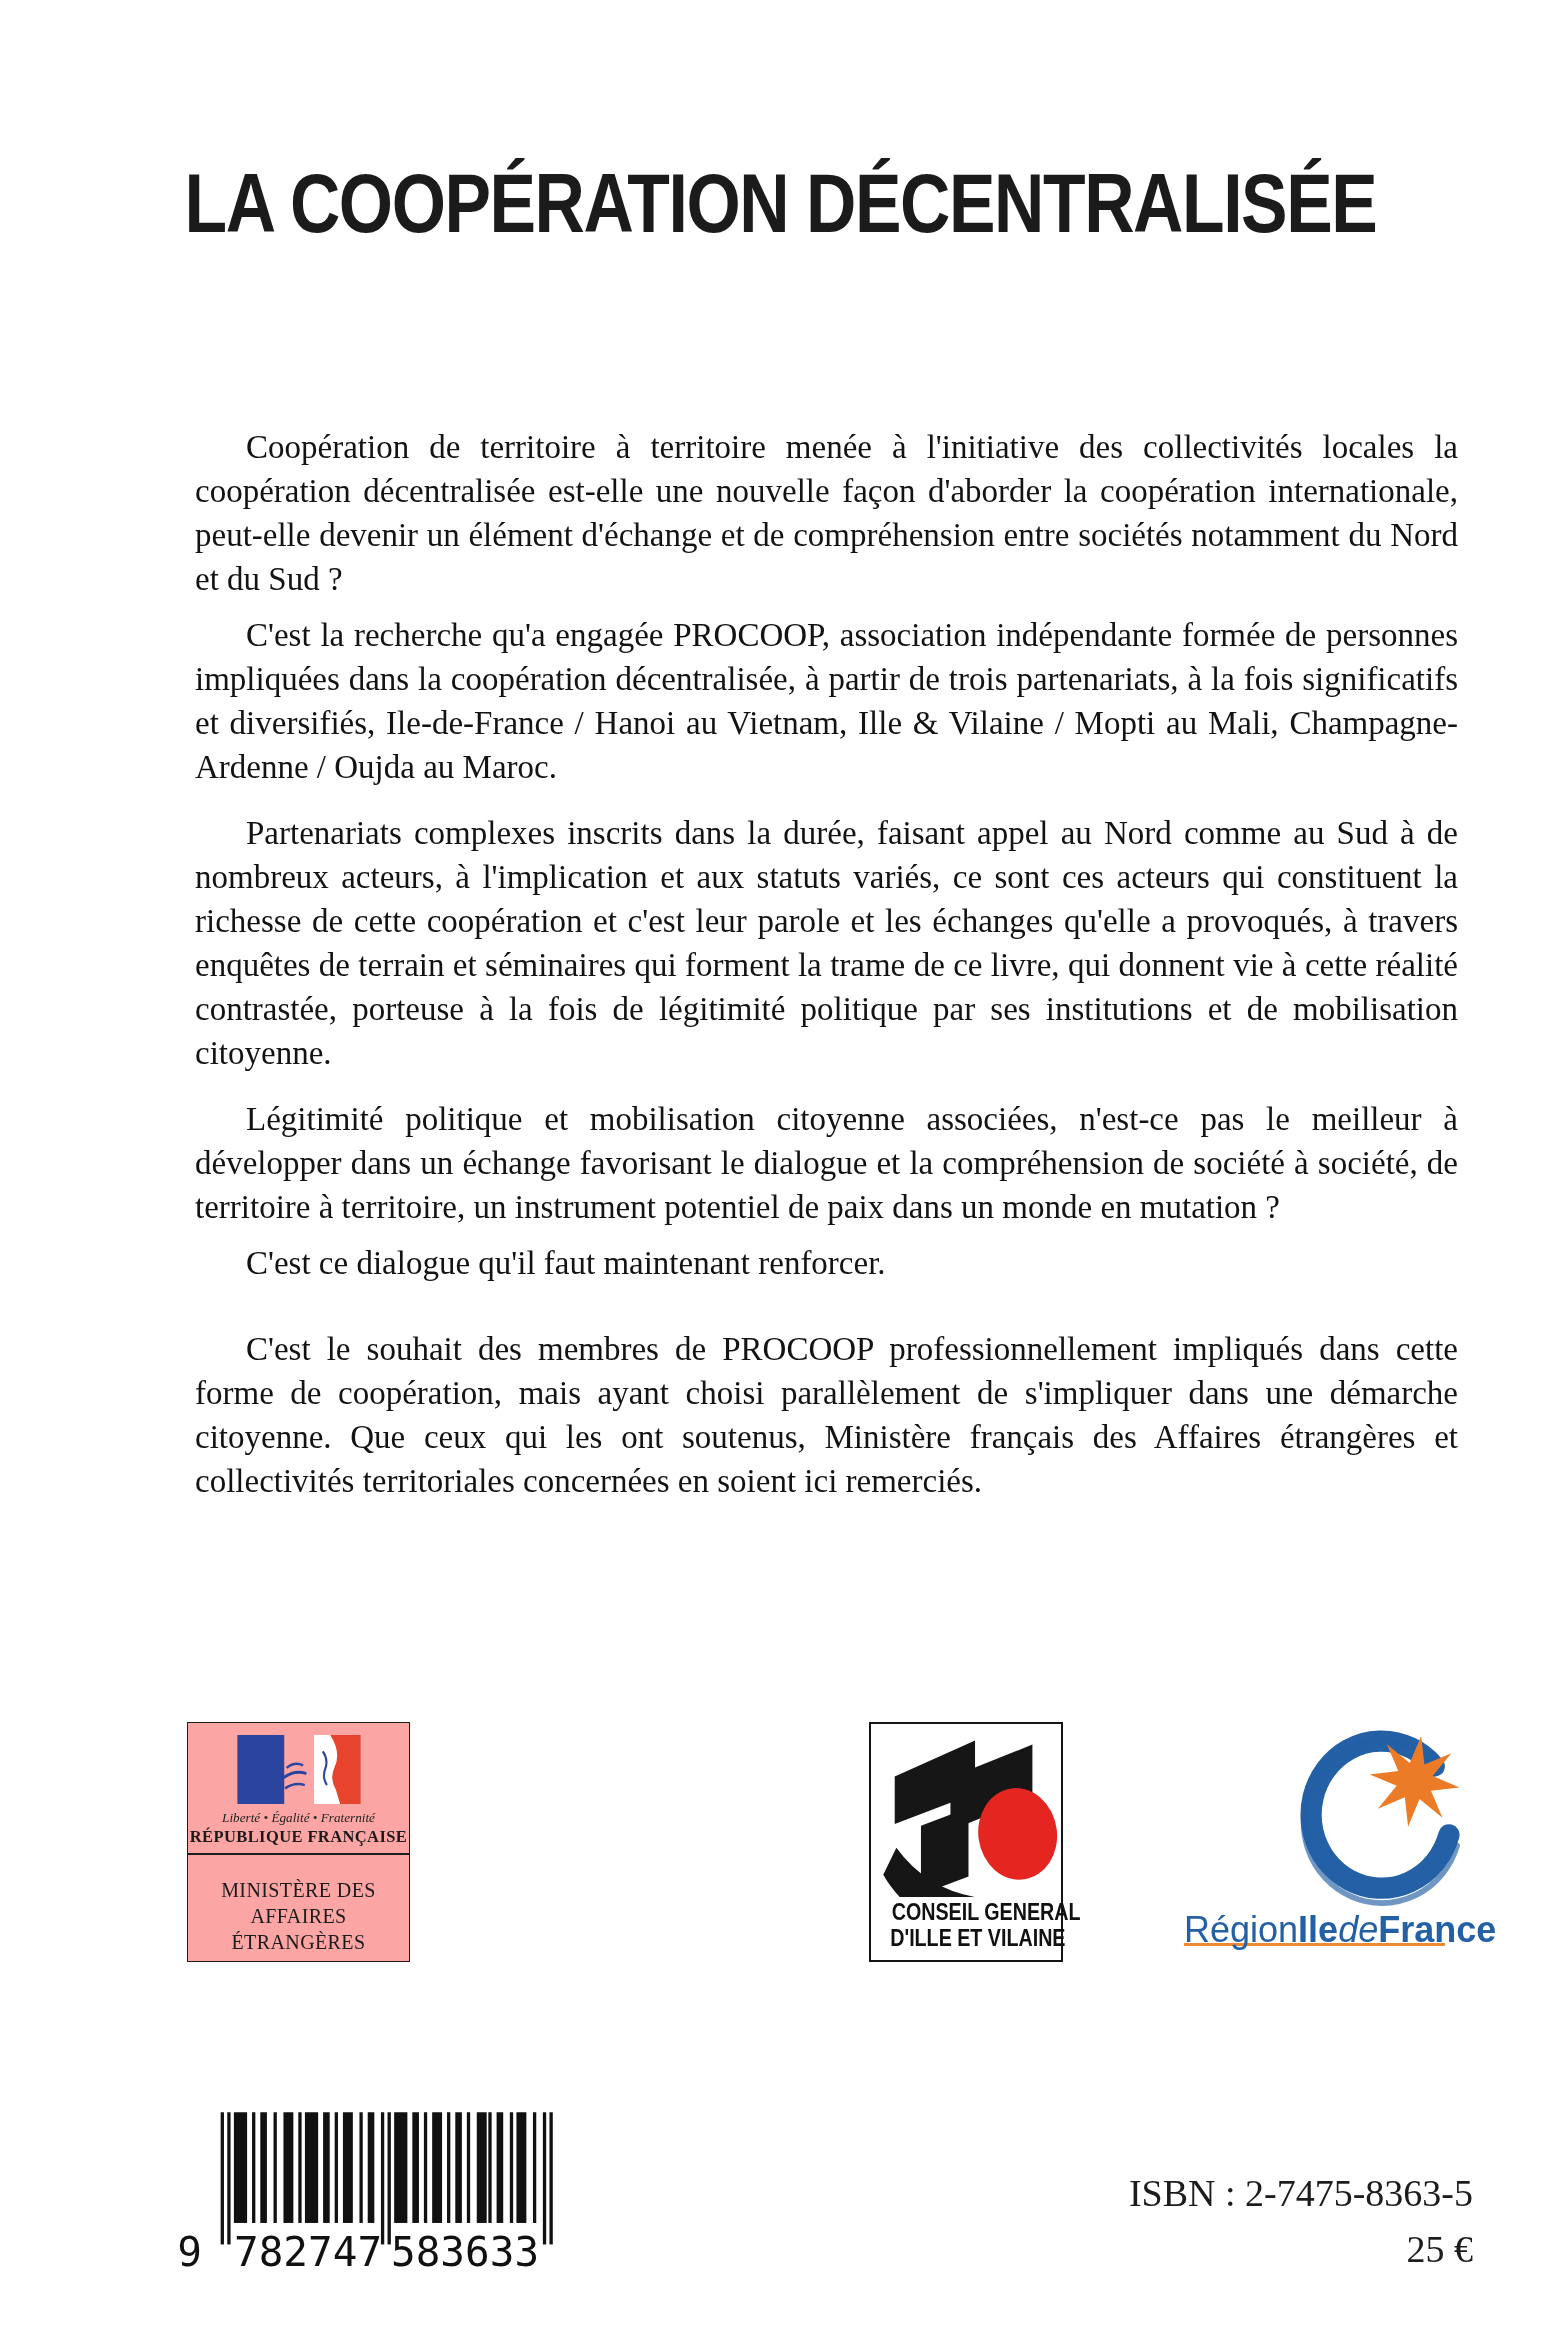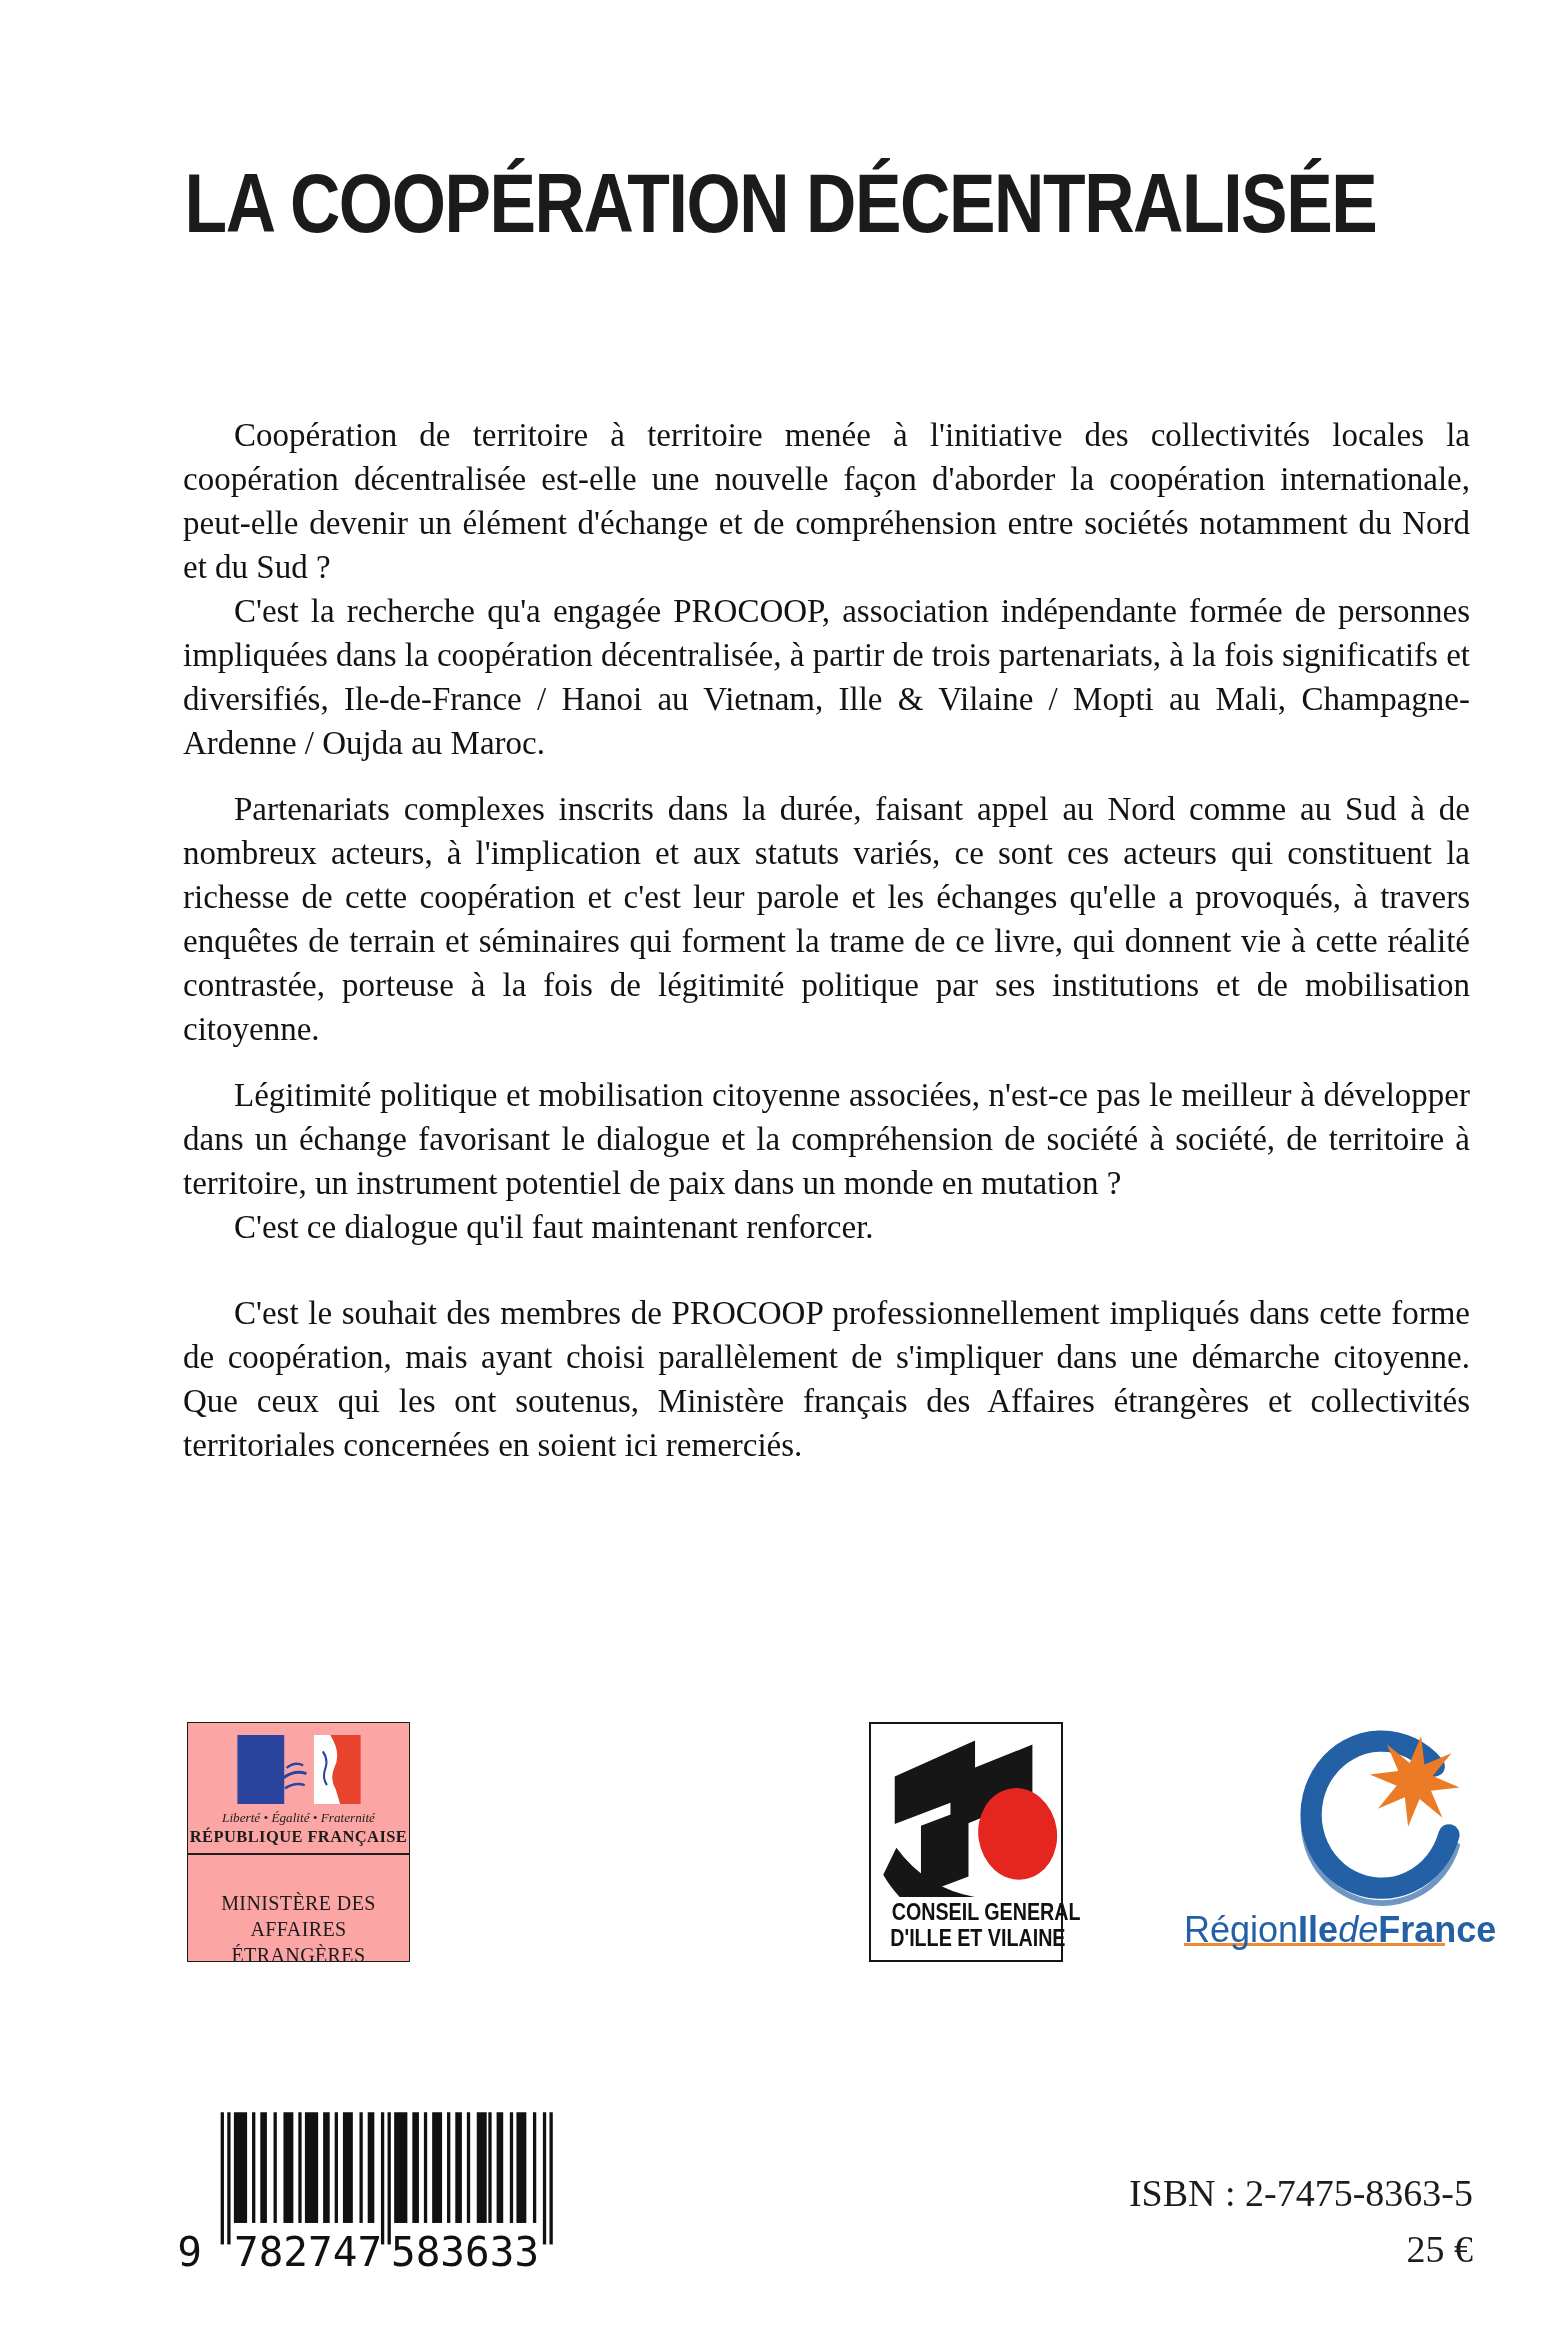--- a/index.html
+++ b/index.html
@@ -12,32 +12,32 @@
         font-family:"Liberation Sans",sans-serif;font-weight:bold;font-size:83px;
         letter-spacing:-1.7px;color:#1b1b1b;line-height:1;}
   .subtitle{position:absolute;top:258px;left:0;width:100%;text-align:center;white-space:nowrap;}
   .subtitle .squeeze{display:inline-block;transform:scaleX(.86);transform-origin:center;
         font-family:"Liberation Sans",sans-serif;font-weight:bold;font-style:italic;
         font-size:53px;color:#1b1b1b;line-height:1;}
 
   
   .bodytext{position:absolute;top:413px;left:183px;width:1287px;
         font-size:33px;line-height:44px;text-align:justify;color:#131313;}
-  .bodytext p{margin:0;text-indent:51px;}
+  .bodytext p{margin:12px;text-indent:51px;}
   .gap-s{margin-top:22px !important;}
   .gap-l{margin-top:42px !important;}
 
   
   .ministry{position:absolute;left:187px;top:1722px;width:223px;height:240px;
         border:1.7px solid #1d1d1d;box-sizing:border-box;background:#fca5a5;}
   .ministry .cell-top{height:132px;border-bottom:2.5px solid #1d1d1d;box-sizing:border-box;
         text-align:center;padding-top:11.6px;}
   .ministry .motto{font-style:italic;font-size:13.2px;margin-top:2.5px;color:#222;}
   .ministry .republic{font-size:16.5px;font-weight:bold;letter-spacing:0.4px;margin-top:0.8px;color:#1b1b1b;}
-  .ministry .cell-bottom{text-align:center;padding-top:35px;font-size:20px;line-height:26px;
+  .ministry .cell-bottom{text-align:center;padding-top:22px;font-size:20px;line-height:26px;
         color:#1b1b1b;letter-spacing:0.4px;}
 
   .champagne{position:absolute;left:531px;top:1713px;width:193px;text-align:center;}
   .champagne .region{font-style:italic;font-size:14px;letter-spacing:5px;font-weight:bold;
         color:#1d1d1d;margin-top:6.6px;font-family:"Liberation Serif",serif;}
   .champagne .name{font-size:24px;color:#1d1d1d;margin-top:2.5px;white-space:nowrap;}
   .champagne .name .squeeze{display:inline-block;transform:scaleX(.94);transform-origin:center;}
   .champagne .rule{width:68px;height:3.3px;background:#3ba55c;margin:7.4px auto 0 auto;}
 
   .cg35{position:absolute;left:869px;top:1722px;width:194px;height:240px;

